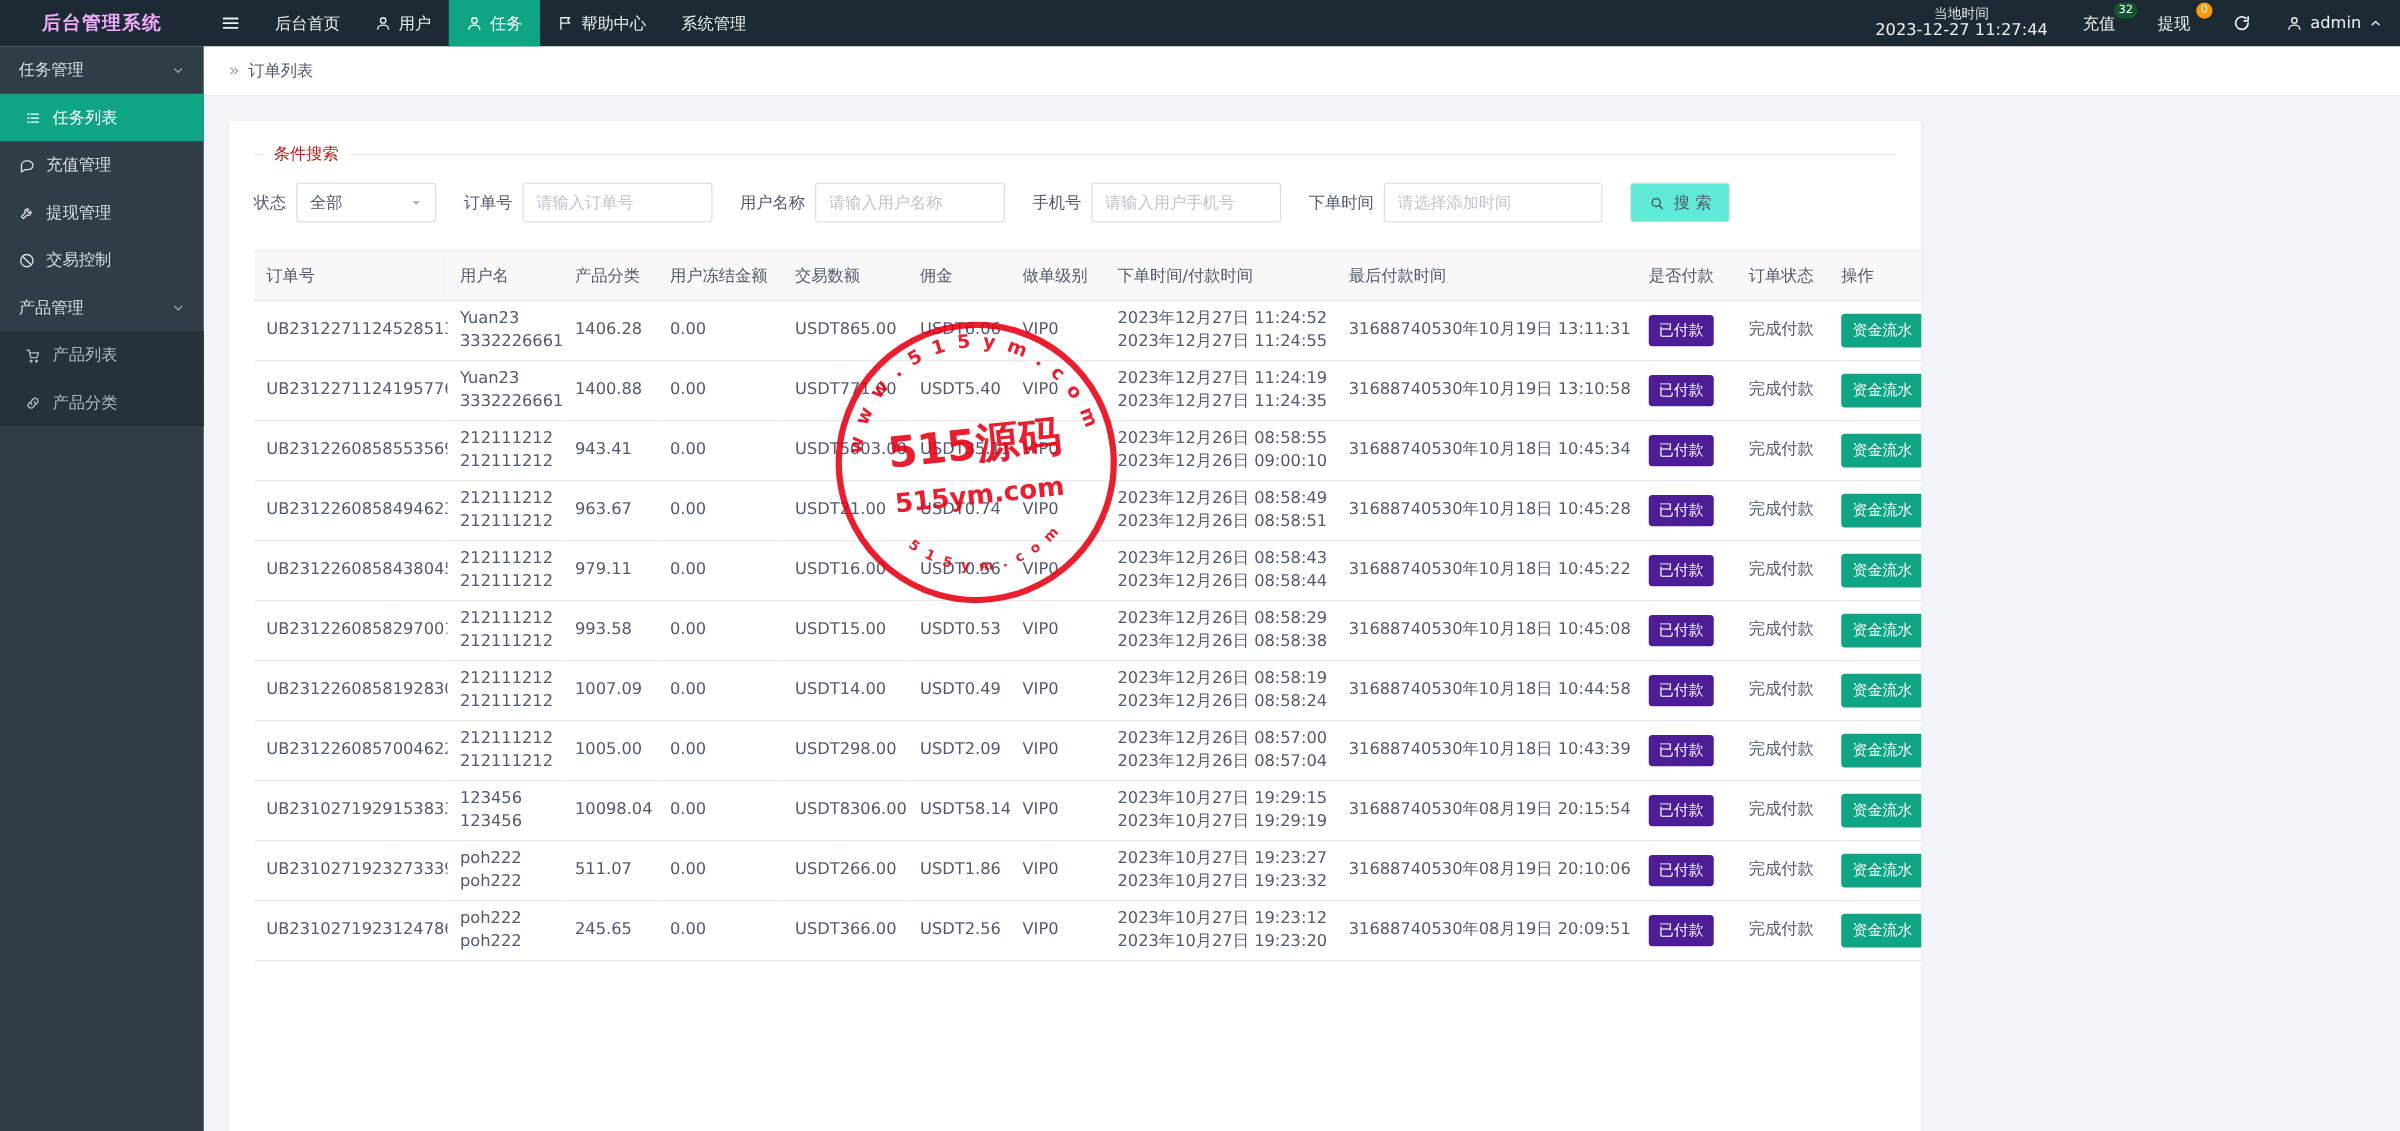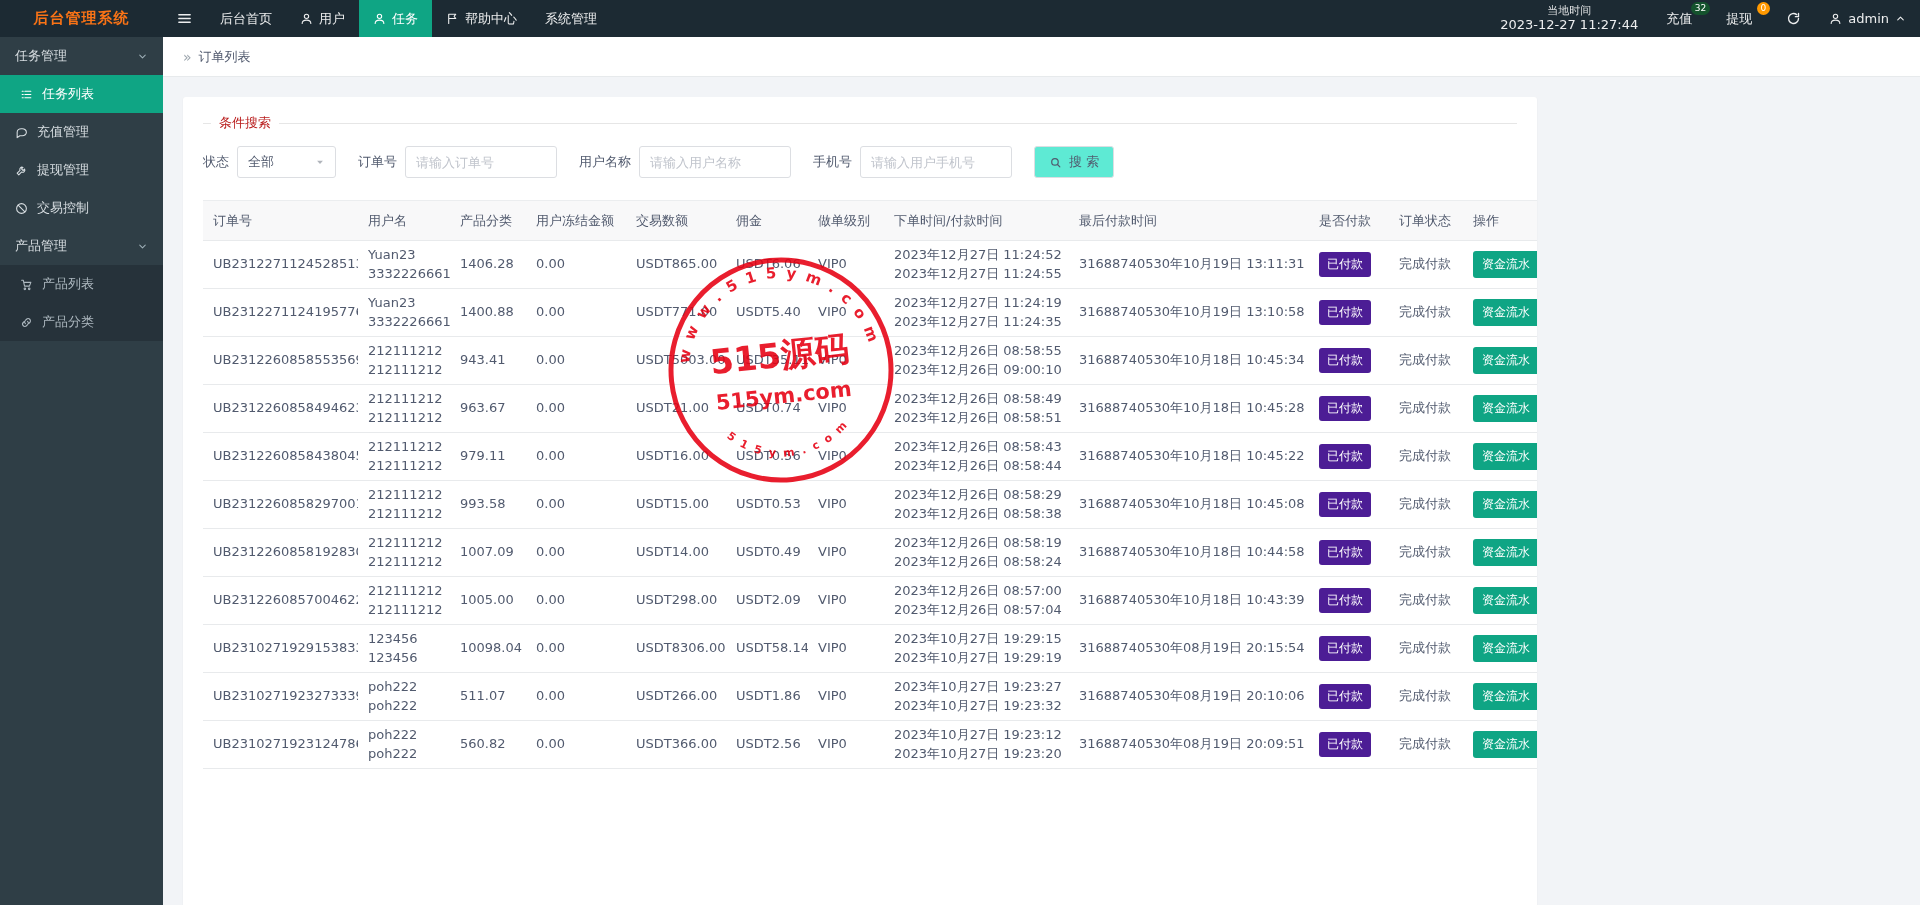--- a/index.html
+++ b/index.html
@@ -12,21 +12,21 @@
   }
   .icon { display: inline-block; vertical-align: middle; }
 
   
   .navbar {
     height: 37px; background: #1c2a33; display: flex; align-items: stretch;
     color: rgba(255,255,255,.92); font-size: 13px; position: relative; z-index: 10;
   }
   .logo {
     width: 163px; flex-shrink: 0; display: flex; align-items: center; justify-content: center;
-    font-size: 15px; font-weight: bold; letter-spacing: 1px; color: #f97316;
+    font-size: 15px; font-weight: bold; letter-spacing: 1px; color: #f0abfc;
   }
   .nav-item {
     display: flex; align-items: center; gap: 6px; padding: 0 14px; cursor: pointer; white-space: nowrap;
   }
   .nav-item.active { background: #0fa584; color: #fff; }
   .nav-right { margin-left: auto; display: flex; align-items: stretch; }
   .time-block {
     display: flex; flex-direction: column; align-items: center; justify-content: center;
     padding: 0 14px; line-height: 1.25;
   }
@@ -62,21 +62,21 @@
     background: #fff; width: 1354px; min-height: 860px; border-radius: 3px;
     padding: 17px 20px; box-shadow: 0 1px 2px rgba(0,0,0,.05);
   }
 
   
   fieldset.search-fs { border: none; border-top: 1px solid #e6e6e6; }
   fieldset.search-fs legend { font-size: 13px; color: #b91c1c; padding: 0 8px; margin-left: 8px; }
   .search-row { display: flex; align-items: center; gap: 22px; margin-top: 14px; }
   .field { display: flex; align-items: center; gap: 8px; font-size: 13px; color: #515a6e; white-space: nowrap; }
   .select {
-    width: 99px; height: 32px; border: 1px solid #dcdee2; border-radius: 3px; background: #fff;
+    width: 112px; height: 32px; border: 1px solid #dcdee2; border-radius: 3px; background: #fff;
     display: flex; align-items: center; justify-content: space-between; padding: 0 10px; cursor: pointer;
   }
   .select .caret { color: #b0b4bb; }
   .input {
     height: 32px; border: 1px solid #dcdee2; border-radius: 3px; padding: 12px 10px;
     font-size: 13px; color: #515a6e; font-family: inherit; width: 152px; outline: none; background: #fff;
   }
   .input.wide { width: 175px; }
   .input::placeholder { color: #c0c4cc; }
   .btn-search {
@@ -268,20 +268,24 @@
               <input class="input" placeholder="请输入订单号" style="">
             </div>
             <div class="field">
               <span>用户名称</span>
               <input class="input" placeholder="请输入用户名称" style="">
             </div>
             <div class="field">
               <span>手机号</span>
               <input class="input" placeholder="请输入用户手机号" style="">
             </div>
+            <div class="field">
+              <span>下单时间</span>
+              <input class="input wide" placeholder="请选择添加时间" style="">
+            </div>
             <button class="btn-search">
               <svg class="icon" width="13" height="13" viewBox="0 0 24 24" fill="none" stroke="currentColor" stroke-width="2.2" stroke-linecap="round">
                   <circle cx="11" cy="11" r="6"></circle>
                   <path d="M15.7 15.7L20 20"></path>
                 </svg>
               <span>搜 索</span>
             </button>
           </div>
         </fieldset>
 
@@ -569,21 +573,21 @@
                     <button class="btn-flow">资金流水</button>
                   </td>
                 </tr>
 
                 <tr>
                   <td>UB2310271923124786</td>
                   <td>
                     <div>poh222</div>
                     <div>poh222</div>
                   </td>
-                  <td>560.82</td>
+                  <td>245.65</td>
                   <td>0.00</td>
                   <td>USDT366.00</td>
                   <td>USDT2.56</td>
                   <td>VIP0</td>
                   <td>
                     <div>2023年10月27日 19:23:12</div>
                     <div>2023年10月27日 19:23:20</div>
                   </td>
                   <td>31688740530年08月19日 20:09:51</td>
                   <td>

